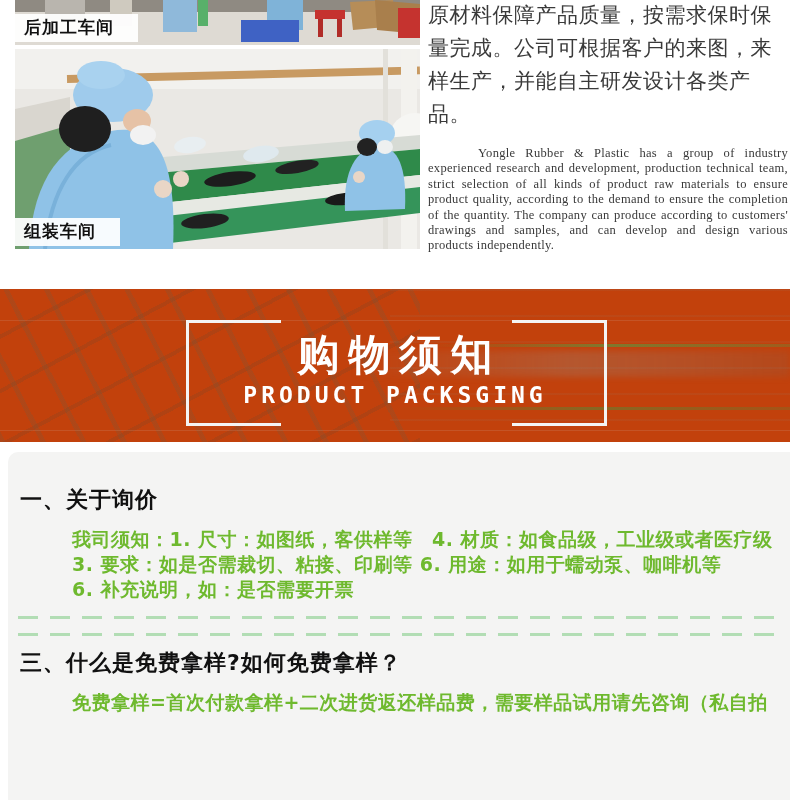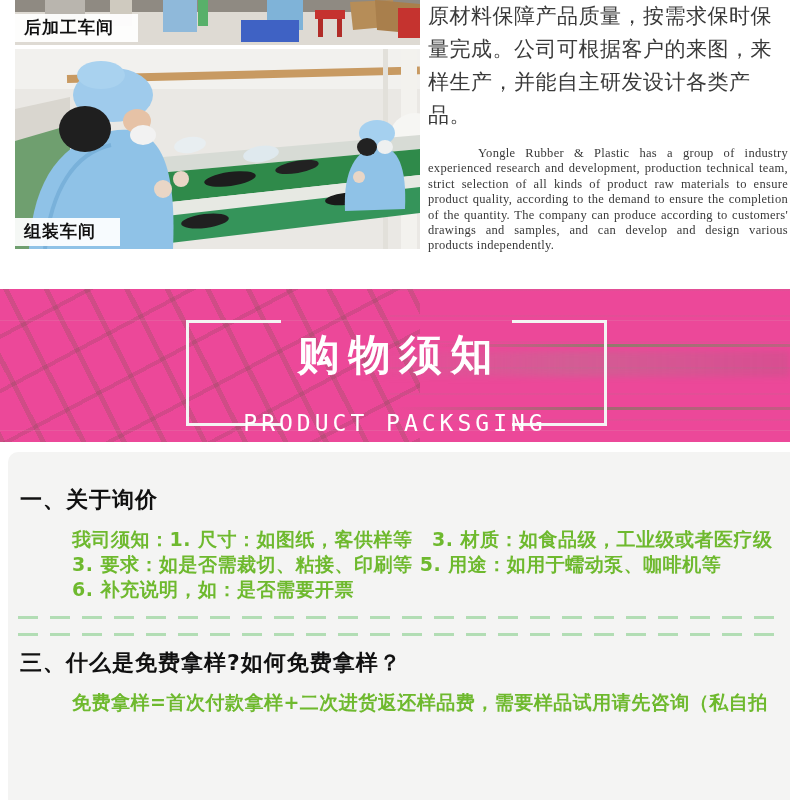--- a/index.html
+++ b/index.html
@@ -10,27 +10,27 @@
   .photos{position:absolute;left:15px;top:0;width:405px;}
   .photo{position:relative;width:405px;overflow:hidden;background:#e8e6e2;}
   .photo-1{height:45px;}
   .photo-2{margin-top:4px;height:200px;}
   .photo svg{display:block;width:100%;height:100%;}
   .photo-label{position:absolute;left:0;bottom:3px;background:rgba(255,255,255,0.93);
       color:#111;font-size:17px;font-weight:bold;padding:2px 24px 3px 9px;letter-spacing:1px;}
 
   
   .intro{position:absolute;left:428px;top:0;width:360px;}
-  .intro-cn{margin:0;font-size:21px;line-height:33px;color:#3a3a3a;letter-spacing:0.5px;}
+  .intro-cn{margin:0;font-size:21px;line-height:33px;color:#3a3a3a;letter-spacing:0.5px;font-family:Liberation Mono, monospace;}
   .intro-en{margin:14px 0 0 0;font-family:Liberation Serif, serif;
       font-size:12.5px;line-height:15.4px;color:#383838;text-align:justify;text-indent:4em;
       letter-spacing:0.3px;}
 
   
-  .banner{position:absolute;left:0;top:289px;width:790px;height:153px;background:#ec4899;overflow:hidden;}
+  .banner{position:absolute;left:0;top:289px;width:790px;height:153px;background:#c2410c;overflow:hidden;}
   .banner .tex-left{position:absolute;top:0;bottom:0;left:0;width:420px;
       background:
         repeating-linear-gradient(63deg, rgba(105,92,68,0.22) 0 5px, transparent 5px 36px),
         repeating-linear-gradient(-28deg, rgba(82,72,55,0.16) 0 4px, transparent 4px 48px);}
   .banner .tex-right{position:absolute;top:0;bottom:0;right:0;width:400px;
       background:repeating-linear-gradient(180deg, rgba(140,135,125,0.10) 0 2px, transparent 2px 26px);}
   .banner .blur-band{position:absolute;left:350px;right:0;top:62px;height:26px;
       background:linear-gradient(90deg, transparent, rgba(150,145,138,0.28), rgba(115,110,104,0.16));
       filter:blur(3px);}
   .banner .streak-green-1{position:absolute;left:430px;right:0;top:55px;height:3px;
@@ -38,22 +38,22 @@
   .banner .streak-green-2{position:absolute;left:395px;right:0;top:118px;height:3px;
       background:linear-gradient(90deg, transparent, rgba(62,150,62,0.45), rgba(62,150,62,0.22));}
   .banner .streak-light{position:absolute;left:0;right:0;top:31px;height:1px;background:rgba(210,205,195,0.14);}
   .banner .streak-light.b{top:141px;}
   .bracket{position:absolute;top:31px;width:92px;height:100px;}
   .bracket-left{left:186px;border-left:3px solid #f4f4f4;border-top:3px solid #f4f4f4;border-bottom:3px solid #f4f4f4;}
   .bracket-right{left:512px;border-right:3px solid #f4f4f4;border-top:3px solid #f4f4f4;border-bottom:3px solid #f4f4f4;}
   .banner-title{position:absolute;left:0;width:790px;top:38px;text-align:center;color:#fff;
       font-size:42px;font-weight:bold;letter-spacing:9px;text-indent:9px;}
   .banner-subtitle{position:absolute;left:0;width:790px;top:93px;text-align:center;color:#fff;
-      font-size:23px;font-weight:normal;letter-spacing:4px;
-      font-family:"DejaVu Sans Mono","Liberation Mono",monospace;margin-top:28px;}
+      font-size:23px;font-weight:bold;letter-spacing:4px;
+      font-family:"DejaVu Sans Mono","Liberation Mono",monospace;}
 
   
   .faq{position:absolute;left:8px;top:452px;width:782px;height:348px;background:#f4f4f3;
       border-top-left-radius:10px;padding:0;box-sizing:border-box;overflow:hidden;}
   .faq-heading{margin:0 0 0 12px;font-size:22px;font-weight:bold;color:#111;line-height:28px;letter-spacing:1px;}
   .faq-sec-1 .faq-heading{padding-top:34px;}
   .faq-body{margin:13px 10px 0 64px;color:#6eb92e;font-size:19px;font-weight:bold;line-height:25px;letter-spacing:0.5px;}
   .faq-body .line{min-height:25px;}
   .divider{height:3px;margin:14px 4px 13px 10px;
       background:repeating-linear-gradient(90deg,#b2ddb4 0 20px, transparent 20px 32px);}
@@ -145,22 +145,22 @@
     <div class="bracket bracket-right"></div>
     <div class="banner-title">购物须知</div>
     <div class="banner-subtitle">PRODUCT PACKSGING</div>
   </div>
 
   <div class="faq">
 
     <div class="faq-sec faq-sec-1">
       <div class="faq-heading">一、关于询价</div>
       <div class="faq-body">
-        <div class="line">我司须知：1. 尺寸：如图纸，客供样等　3. 材质：如食品级，工业级或者医疗级</div>
-        <div class="line">3. 要求：如是否需裁切、粘接、印刷等 5. 用途：如用于蠕动泵、咖啡机等</div>
+        <div class="line">我司须知：1. 尺寸：如图纸，客供样等　4. 材质：如食品级，工业级或者医疗级</div>
+        <div class="line">3. 要求：如是否需裁切、粘接、印刷等 6. 用途：如用于蠕动泵、咖啡机等</div>
         <div class="line">6. 补充说明，如：是否需要开票</div>
       </div>
     </div>
 
     <div class="divider"></div>
 
     <div class="faq-sec">
     </div>
 
     <div class="divider"></div>

